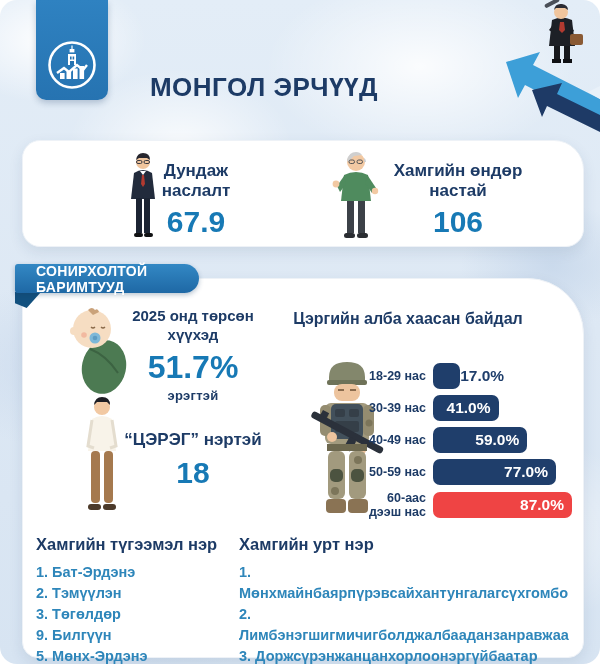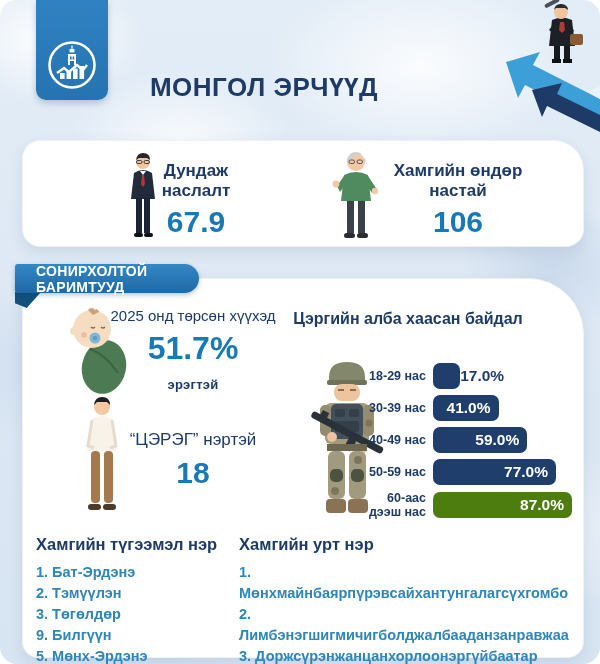--- a/index.html
+++ b/index.html
@@ -49,23 +49,23 @@
     display:flex; align-items:center; padding-left:21px;
     color:#fff; font-size:14px; font-weight:bold; letter-spacing:.3px;
     box-shadow:0 2px 5px rgba(20,60,100,.3);
   }
   .banner-fold{
     position:absolute; left:15px; top:292px; width:26px; height:16px; z-index:2;
     background:#12507e; clip-path:polygon(0 0,100% 0,45% 100%,0 70%);
   }
   
   .fact-block{ position:absolute; text-align:center; }
-  .fact-label{ font-size:15px; font-weight:normal; color:#1d3b66; line-height:1.25; }
+  .fact-label{ font-size:15px; font-weight:bold; color:#1d3b66; line-height:1.25; }
   .fact-value{ font-size:32px; font-weight:bold; color:#1779b5; margin-top:4px; }
-  .fact-note{ font-size:13px; font-weight:bold; color:#1d3b66; margin-top:10px; letter-spacing:.3px; }
+  .fact-note{ font-size:13px; font-weight:bold; color:#1d3b66; margin-top:2px; letter-spacing:.3px; }
   .fact-value.small{ font-size:30px; margin-top:6px; }
   .chart-title{
     position:absolute; left:270px; top:30px; width:230px; text-align:center;
     font-size:16px; font-weight:bold; color:#1d3b66; line-height:1.25;
   }
   
   .chart{ position:absolute; left:330px; top:84px; width:226px; }
   .chart-row{ display:flex; align-items:center; margin-bottom:6px; }
   .chart-label{
     width:80px; padding-right:7px; text-align:right;
@@ -271,21 +271,21 @@
             <div class="chart-label">50-59 нас</div>
             <div class="chart-track">
               <div class="chart-bar" style="width: 88.5057%; background: rgb(31, 62, 107);">
                 <span class="chart-value" style="color: rgb(255, 255, 255);">77.0%</span>
               </div>
             </div>
           </div>
           <div class="chart-row">
             <div class="chart-label">60-аас дээш нас</div>
             <div class="chart-track">
-              <div class="chart-bar" style="width: 100%; background: #4d7c0f;">
+              <div class="chart-bar" style="width: 100%; background: #ef4444;">
                 <span class="chart-value" style="color: rgb(255, 255, 255);">87.0%</span>
               </div>
             </div>
           </div>
         </div>
     </div>
 
     <div class="names-common">
       <div class="names-title">Хамгийн түгээмэл нэр</div>
       <ul class="names-list">

